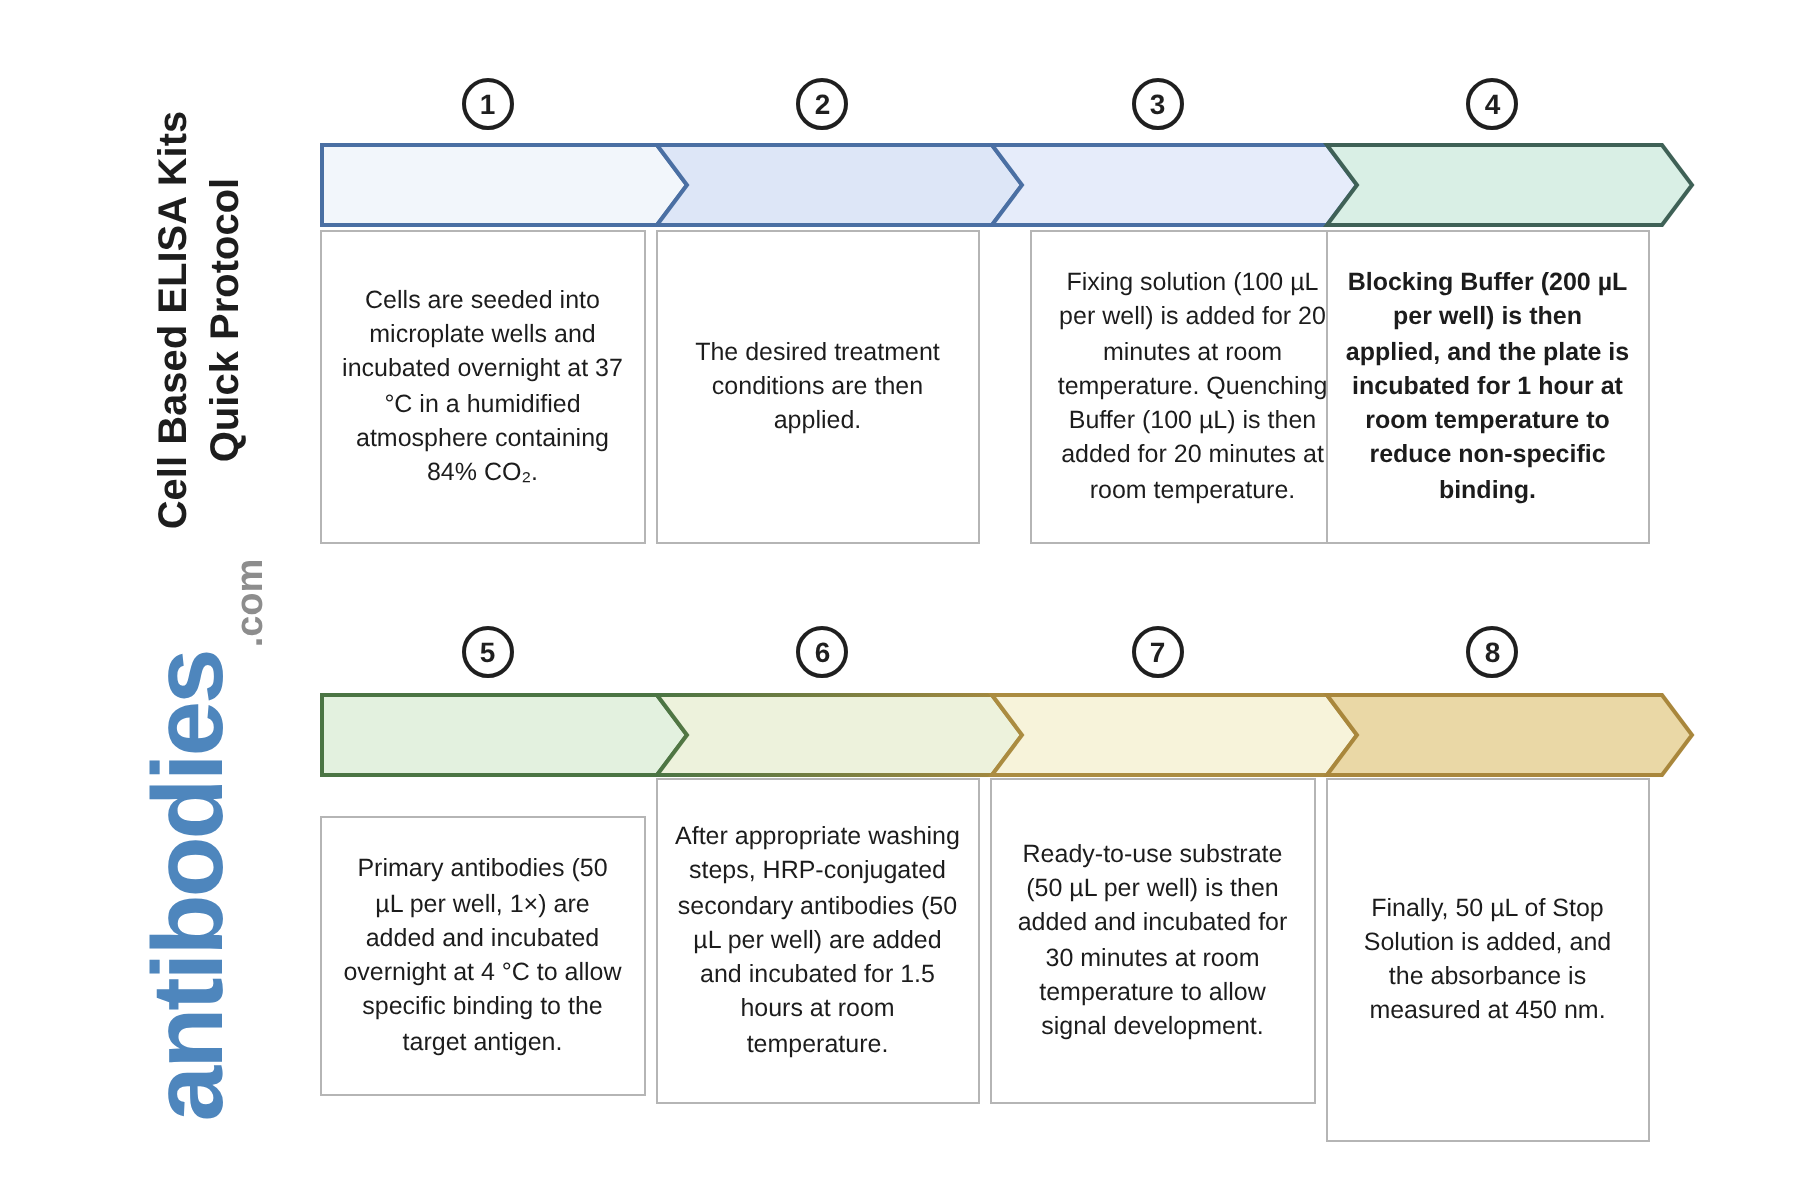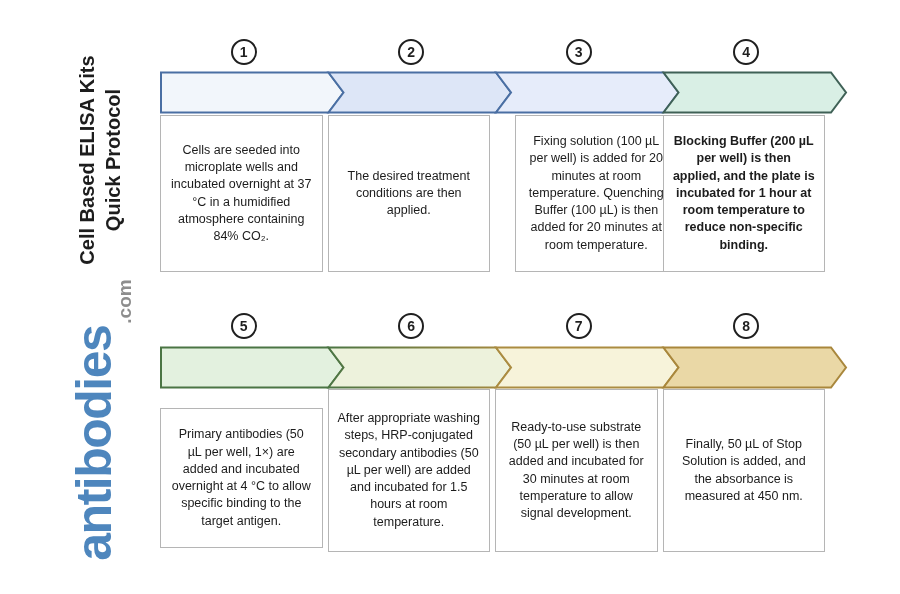--- a/index.html
+++ b/index.html
@@ -90,21 +90,21 @@
       <div class="desc-box" style="left: 327.5px; width: 162.5px; top: 389px; height: 163px;">
         <div>After appropriate washing steps, HRP-conjugated secondary antibodies (50 µL per well) are added and incubated for 1.5 hours at room temperature.</div>
       </div>
       <div class="num-circle" style="left: 565.75px; top: 313px;">7</div>
       <div class="arrow-label" style="left: 495px; width: 167.5px; top: 346px;">TMB Substrate</div>
       <div class="desc-box" style="left: 495px; width: 162.5px; top: 389px; height: 163px; text-align: center;">
         <div>Ready-to-use substrate (50 µL per well) is then added and incubated for 30 minutes at room temperature to allow signal development.</div>
       </div>
       <div class="num-circle" style="left: 733.25px; top: 313px;">8</div>
       <div class="arrow-label" style="left: 662.5px; width: 167.5px; top: 346px;">STOP and Read</div>
-      <div class="desc-box" style="left: 662.5px; width: 162.5px; top: 389px; height: 163px;">
+      <div class="desc-box" style="left: 662.5px; width: 162.5px; top: 389px; height: 182px;">
         <div>Finally, 50 µL of Stop Solution is added, and the absorbance is measured at 450 nm.</div>
       </div>
       <svg viewBox="0 0 688 43" width="688" height="43" class="arrows" style="top: 346px;">
         <defs>
           <linearGradient id="grad1_1" x1="0" y1="0" x2="1" y2="0">
             <stop offset="0%" stop-color="#4b7544"></stop>
             <stop offset="100%" stop-color="#a98a3f"></stop>
           </linearGradient>
         </defs>
         <polygon points="1,1.5 168.5,1.5 183.5,21.5 168.5,41.5 1,41.5" fill="#e3f1df" stroke="#4b7544" stroke-width="2"></polygon>

